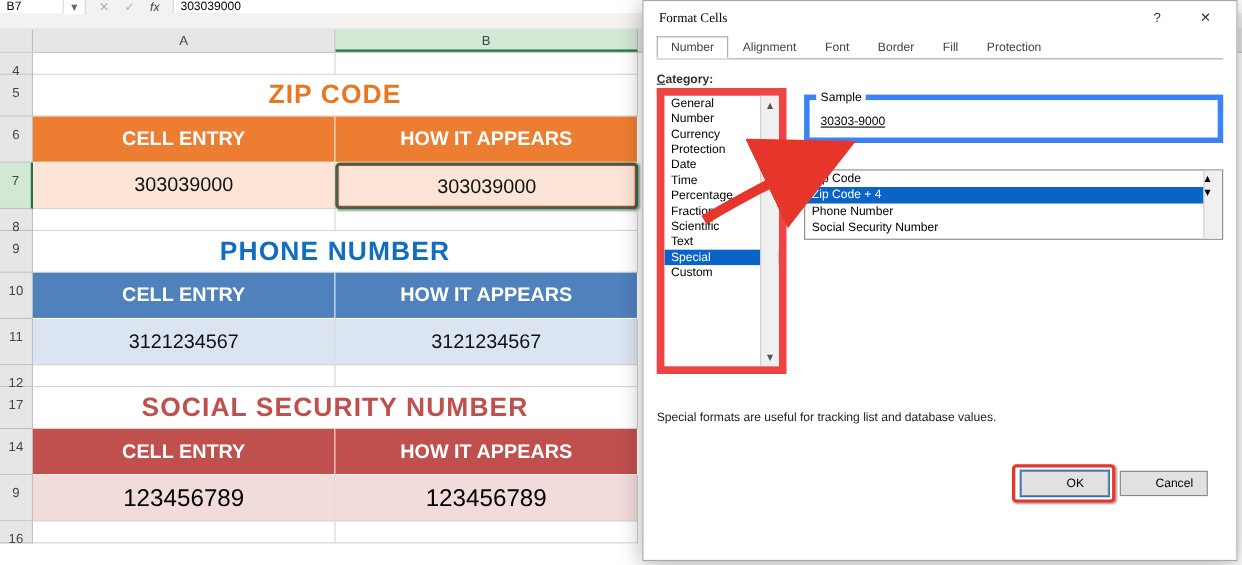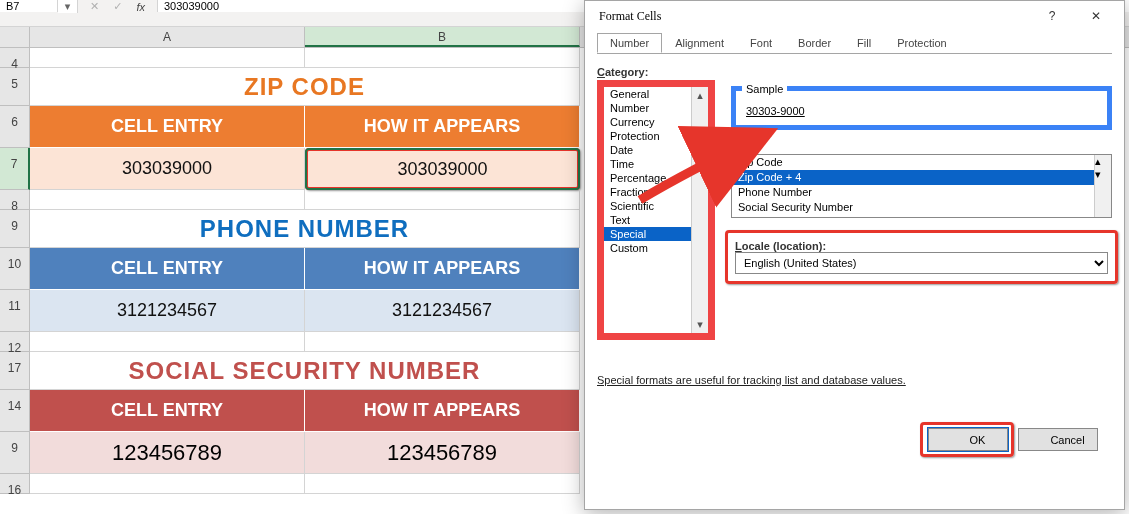--- a/index.html
+++ b/index.html
@@ -69,21 +69,21 @@
 .right-col{position:absolute; left:134px; top:12px; right:0;}
 .sample-box{border:5px solid #3b82f6; border-radius:0; padding:14px 10px 8px; margin-top:20px; position:relative;text-decoration:underline;}
 .sample-box .legend{position:absolute;top:-8px;left:6px;background:#fff;padding:0 4px;font-size:11px;}
 .type-list{border:1px solid #888; height:64px; margin-top:2px; background:#fff; position:relative; overflow:hidden;}
 .type-list .item{padding:0 6px; font-size:11px; line-height:15px;}
 .type-list .item.sel{background:#0a63c7;color:#fff;}
 .type-list .sb{position:absolute;right:0;top:0;bottom:0;width:17px;background:#f0f0f0;border-left:1px solid #ccc;}
 .locale-wrap{margin-top:18px; position:relative; padding:4px; }
 .locale-select{width:100%; height:22px; border:1px solid #888; font-size:11px; padding:0 4px; background:#fff;}
 .locale-redbox{position:absolute; top:-6px; left:-6px; right:-6px; bottom:-6px; pointer-events:none;}
-.hint{position:absolute; top:320px; left:0; right:0; font-size:11px; color:#222;text-decoration:underline;}
+.hint{position:absolute; top:320px; left:0; right:0; font-size:11px; color:#222;}
 .dlg-buttons{position:absolute; bottom:12px; right:14px; display:flex; gap:10px;}
 .btn{width:80px; height:23px; border:1px solid #888; background:#e1e1e1; font-size:11px;padding-left:19px;}
 .btn.ok{outline:1px solid #0a63c7;}
 .ok-redbox{position:absolute; bottom:6px; right:98px; width:94px; height:35px; pointer-events:none;}
 
 
 .arrow-svg{position:absolute; top:120px; left:630px; width:160px; height:90px; pointer-events:none; z-index:5;}
 </style>
 </head>
 <body>
@@ -232,27 +232,20 @@
       <div class="type-list">
         <div class="item">Zip Code</div>
         <div class="item sel">Zip Code + 4</div>
         <div class="item">Phone Number</div>
         <div class="item">Social Security Number</div>
         <div class="sb">
           <div class="up">▴</div>
           <div class="dn">▾</div>
         </div>
       </div>
-      <div class="locale-wrap">
-        <div class="lbl"><u>L</u>ocale (location):</div>
-        <select class="locale-select">
-          <option>English (United States)</option>
-        </select>
-        <div class="locale-redbox redbox"></div>
-      </div>
     </div>
     <div class="hint">Special formats are useful for tracking list and database values.</div>
     <div class="dlg-buttons">
       <button class="btn ok">OK</button>
       <button class="btn">Cancel</button>
     </div>
     <div class="ok-redbox redbox"></div>
   </div>
 </div>
 

